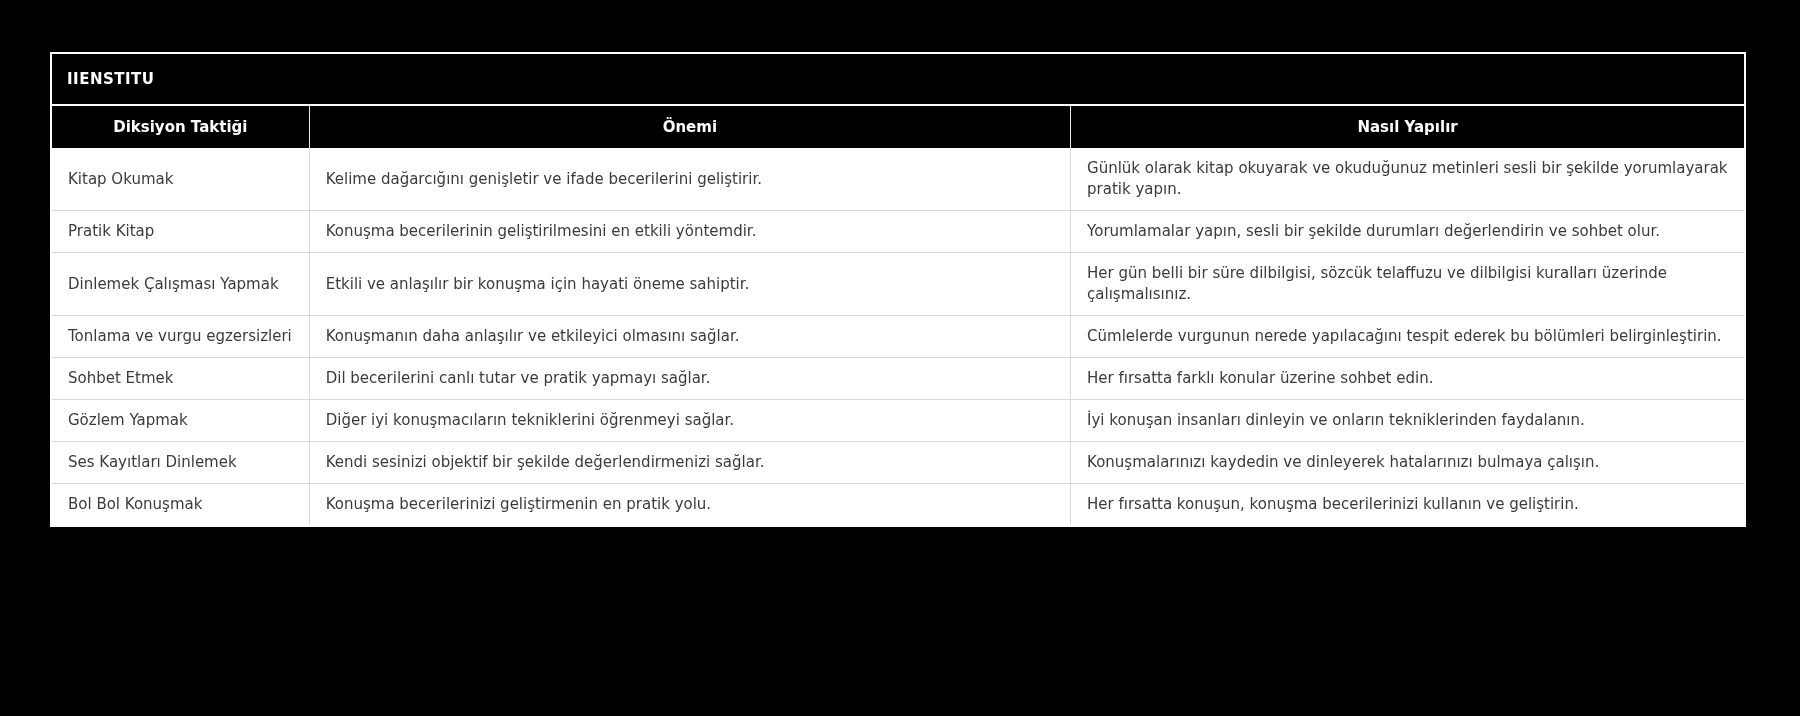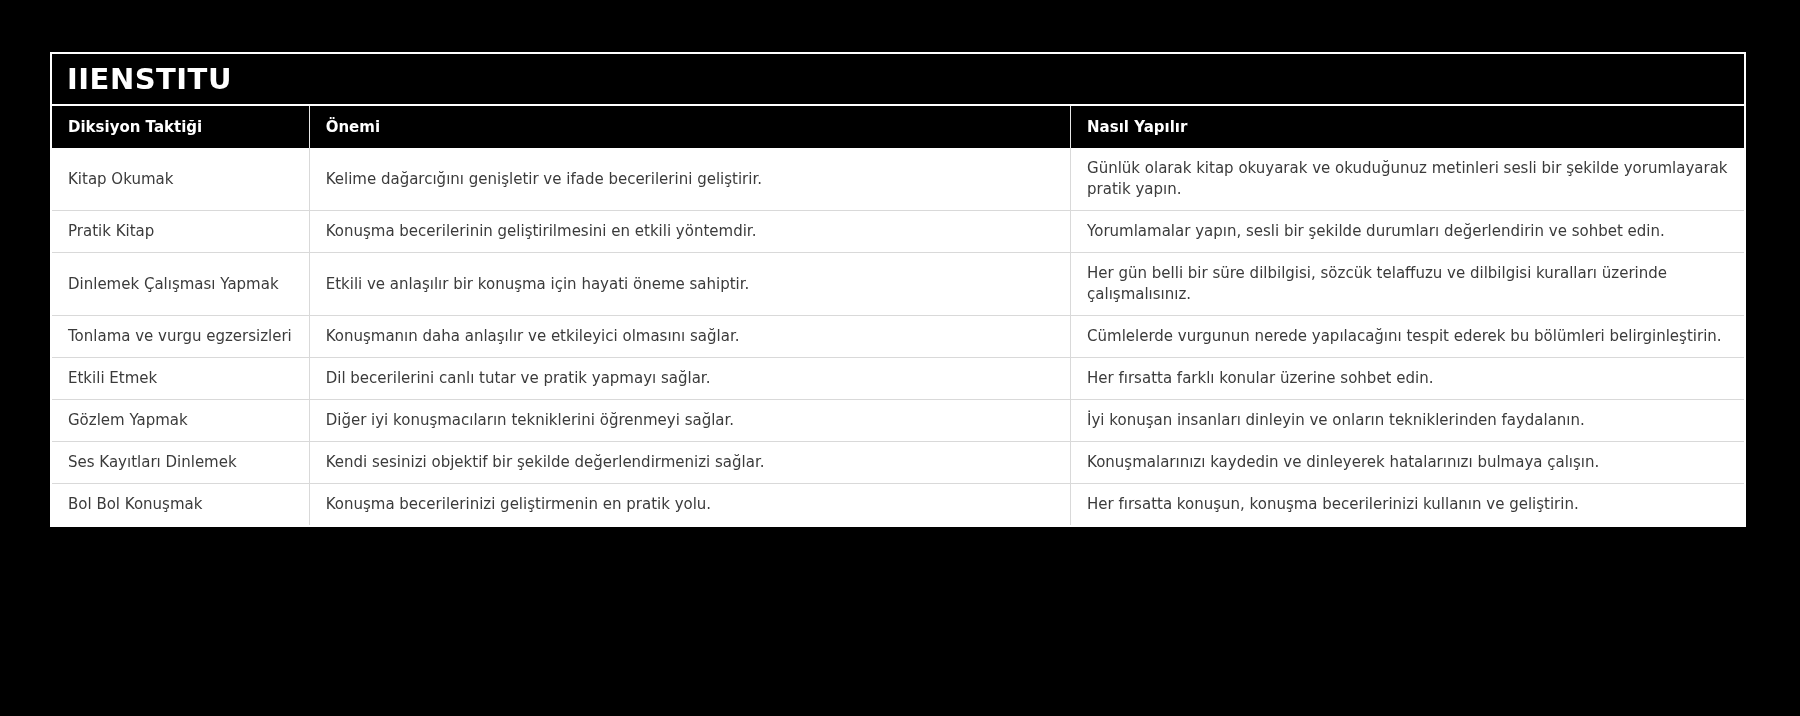--- a/index.html
+++ b/index.html
@@ -15,41 +15,41 @@
     position: absolute;
     left: 50px;
     top: 52px;
     width: 1696px;
     border: 2px solid #ffffff;
     background: #000000;
     box-sizing: border-box;
   }
   .card-title {
     color: #ffffff;
-    font-size: 29px;
+    font-size: 15px;
     font-weight: bold;
     letter-spacing: 0.5px;
     padding: 12px 15px 11px 15px;
     line-height: 27px;
   }
   table.diction {
     width: 100%;
     border-collapse: collapse;
     table-layout: fixed;
     border-top: 2px solid #ffffff;
   }
   table.diction col.c1 { width: 15.2%; }
   table.diction col.c2 { width: 45.0%; }
   table.diction col.c3 { width: 39.8%; }
   table.diction th {
     background: #000000;
     color: #ffffff;
     font-size: 15px;
     font-weight: bold;
-    text-align: left;
+    text-align: center;
     padding: 11px 16px;
     border-left: 1px solid #e8e8e8;
     line-height: 20px;
     margin-left: 12px;
   }
   table.diction th:first-child { border-left: none; }
   table.diction td {
     background: #ffffff;
     color: #3b3b3b;
     font-size: 15px;
@@ -86,34 +86,34 @@
     </thead>
     <tbody>
       <tr>
         <td>Kitap Okumak</td>
         <td>Kelime dağarcığını genişletir ve ifade becerilerini geliştirir.</td>
         <td>Günlük olarak kitap okuyarak ve okuduğunuz metinleri sesli bir şekilde yorumlayarak pratik yapın.</td>
       </tr>
       <tr>
         <td>Pratik Kitap</td>
         <td>Konuşma becerilerinin geliştirilmesini en etkili yöntemdir.</td>
-        <td>Yorumlamalar yapın, sesli bir şekilde durumları değerlendirin ve sohbet edin.</td>
+        <td>Yorumlamalar yapın, sesli bir şekilde durumları değerlendirin ve sohbet olur.</td>
       </tr>
       <tr>
         <td>Dinlemek Çalışması Yapmak</td>
         <td>Etkili ve anlaşılır bir konuşma için hayati öneme sahiptir.</td>
         <td>Her gün belli bir süre dilbilgisi, sözcük telaffuzu ve dilbilgisi kuralları üzerinde çalışmalısınız.</td>
       </tr>
       <tr>
         <td>Tonlama ve vurgu egzersizleri</td>
         <td>Konuşmanın daha anlaşılır ve etkileyici olmasını sağlar.</td>
         <td>Cümlelerde vurgunun nerede yapılacağını tespit ederek bu bölümleri belirginleştirin.</td>
       </tr>
       <tr>
-        <td>Etkili Etmek</td>
+        <td>Sohbet Etmek</td>
         <td>Dil becerilerini canlı tutar ve pratik yapmayı sağlar.</td>
         <td>Her fırsatta farklı konular üzerine sohbet edin.</td>
       </tr>
       <tr>
         <td>Gözlem Yapmak</td>
         <td>Diğer iyi konuşmacıların tekniklerini öğrenmeyi sağlar.</td>
         <td>İyi konuşan insanları dinleyin ve onların tekniklerinden faydalanın.</td>
       </tr>
       <tr>
         <td>Ses Kayıtları Dinlemek</td>

